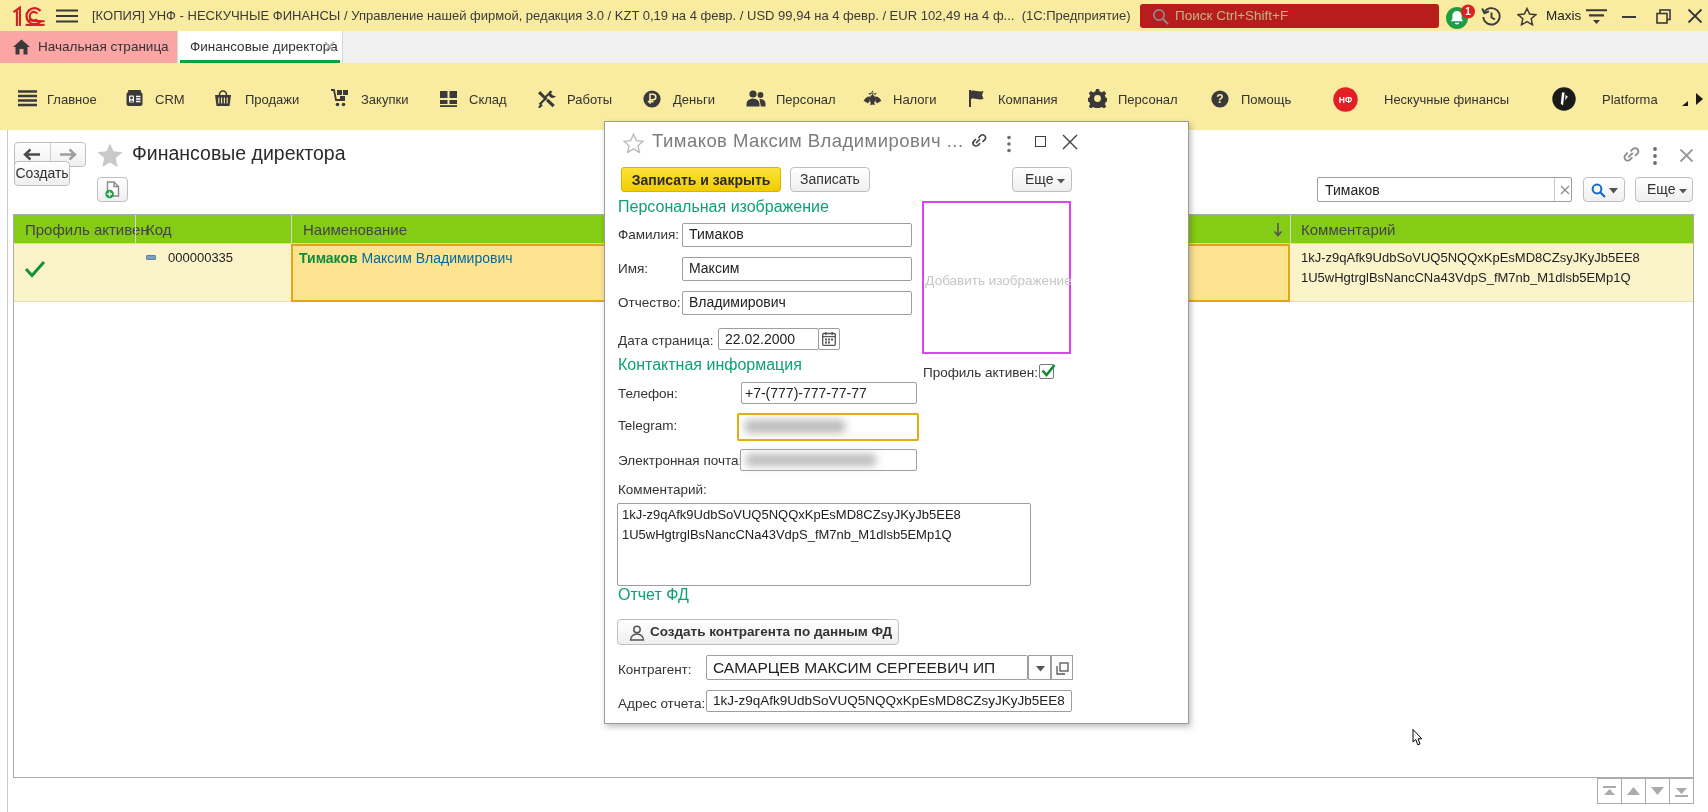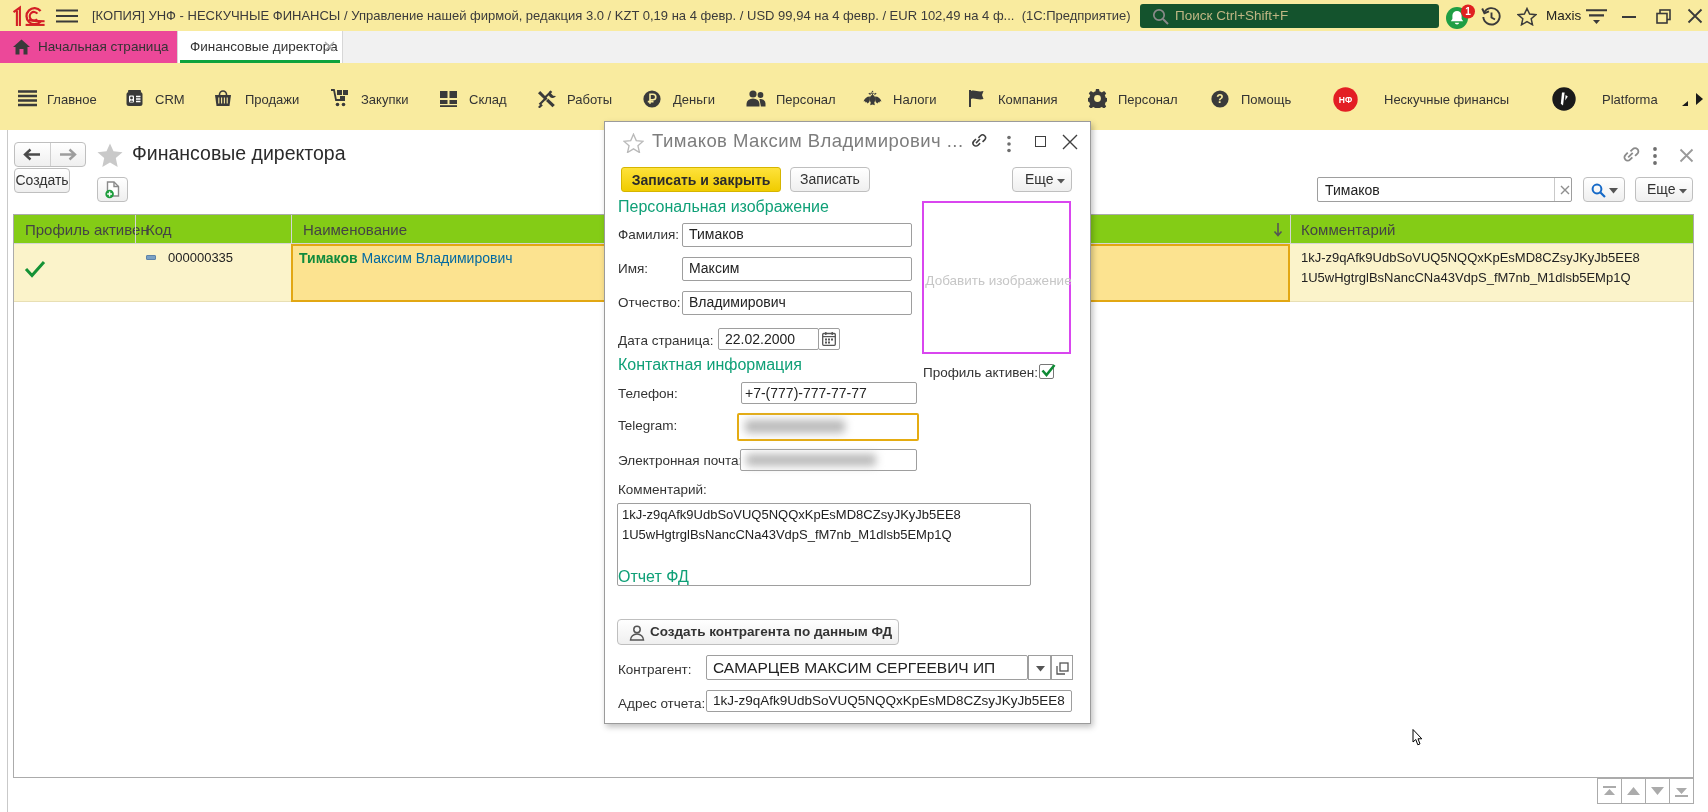--- a/index.html
+++ b/index.html
@@ -4,29 +4,29 @@
 <style>
   * { margin:0; padding:0; box-sizing:border-box; }
   html,body { width:1708px; height:812px; overflow:hidden; background:#fff;
     font-family:"Liberation Sans", sans-serif; }
   #page { position:relative; width:1708px; height:812px; background:#fff; }
   .abs { position:absolute; }
 
   
   #topbar { left:0; top:0; width:1708px; height:31px; background:#F9EB9F; }
   #topbar .title { left:92px; top:8px; font-size:13px; color:#3b3b3b; white-space:nowrap; }
-  #searchbox { left:1140px; top:4px; width:299px; height:24px; background:#14532d;
+  #searchbox { left:1140px; top:4px; width:299px; height:24px; background:#b91c1c;
      border-radius:3px; }
   #searchbox .ph { position:absolute; left:35px; top:4px; font-size:13.5px; color:#BFB684; }
 
   
   #tabbar { left:0; top:31px; width:1708px; height:32px; background:#F1F1F1;
      border-bottom:0; }
   .tab { position:absolute; top:0; height:32px; font-size:13.5px; color:#333; }
-  #tab1 { left:0; width:177px; background:#ec4899; }
+  #tab1 { left:0; width:177px; background:#fca5a5; }
   #tab1 span { position:absolute; left:38px; top:8px; }
   #tab2 { left:177px; width:166px; background:#fff; border-left:1px solid #D7D7D7; border-right:1px solid #D7D7D7;}
   #tab2 span { position:absolute; left:12px; top:8px; }
   #tab2 .green { position:absolute; left:2px; right:2px; bottom:0; height:3px; background:#0DA23C; }
 
   
   #menubar { left:0; top:63px; width:1708px; height:67px; background:#F9EB9F; }
   .mitem { position:absolute; top:29px; font-size:13px; color:#333; white-space:nowrap; }
   .micon { position:absolute; }
 
@@ -45,21 +45,21 @@
   .colline { position:absolute; top:0; width:1px; height:29px; background:#D5D5D5; }
   #trow { position:absolute; left:0; top:29px; width:100%; height:58px; background:#FBF3CA; border-bottom:1px solid #E8DFB4;}
   #selcell { position:absolute; left:277px; top:0px; width:999px; height:58px; background:#FCE390;
       border:2px solid #E2A713; }
   #commentcell { position:absolute; left:1276px; top:0; width:404px; height:58px; font-size:13px; color:#222; line-height:20px; padding:4px 0 0 11px;}
 
   
   .pagbtn { position:absolute; width:25px; height:26px; background:#fff; border:1px solid #ABABAB; }
 
   
-  #dialog { left:604px; top:121px; width:487px; height:603px; background:#fff;
+  #dialog { left:604px; top:121px; width:585px; height:603px; background:#fff;
      border:1px solid #9B9B9B; box-shadow:2px 3px 6px rgba(0,0,0,.25); }
   .glabel { font-size:16px; color:#0FA077; }
   .flabel { font-size:13.5px; color:#333; }
   .input { position:absolute; border:1px solid #9E9E9E; border-radius:2px; background:#fff;
      font-size:14px; color:#222; padding:2px 6px; white-space:nowrap; overflow:hidden; }
 </style>
 </head>
 <body>
 <div id="page">
   <div class="abs" id="topbar">
@@ -254,21 +254,21 @@
     </svg>
     <svg class="abs" style="left:1652px;top:16px" width="6" height="20" viewBox="0 0 6 20">
       <circle cx="3" cy="3" r="1.9" fill="#6e6e6e"></circle>
         <circle cx="3" cy="10" r="1.9" fill="#6e6e6e"></circle>
         <circle cx="3" cy="17" r="1.9" fill="#6e6e6e"></circle>
     </svg>
     <svg class="abs" style="left:1679px;top:18px" width="15" height="15" viewBox="0 0 15 15">
       <path d="M1.5 1.5 L13.5 13.5 M13.5 1.5 L1.5 13.5" stroke="#9a9a9a" stroke-width="1.8"></path>
     </svg>
 
-    <div class="btn" style="left:14px;top:38px;width:56px;height:25px;line-height:23px">Создать</div>
+    <div class="btn" style="left:14px;top:31px;width:56px;height:25px;line-height:23px">Создать</div>
     <div class="btn" style="left:97px;top:47px;width:31px;height:25px">
       <svg style="margin-top:3px" width="17" height="18" viewBox="0 0 17 18">
         <path d="M3.5 1 H10 L14.5 5.5 V15 H3.5 Z" fill="#fff" stroke="#8a8a8a" stroke-width="1.4"></path>
         <path d="M10 1 V5.5 H14.5" fill="none" stroke="#8a8a8a" stroke-width="1.4"></path>
         <circle cx="5.6" cy="13" r="4.3" fill="#1D9E3C"></circle>
         <path d="M5.6 10.6 V15.4 M3.2 13 H8" stroke="#fff" stroke-width="1.4"></path>
       </svg>
     </div>
     <div class="abs" style="left:1317px;top:47px;width:255px;height:25px;background:#fff;border:1px solid #9E9E9E;border-radius:2px">
       <div class="abs" style="left:7px;top:4px;font-size:14px;color:#222">Тимаков</div>
@@ -407,21 +407,21 @@
     <div class="abs flabel" style="left:13px;top:296px">Telegram:</div>
     <div class="abs" style="left:132px;top:291px;width:182px;height:28px;background:#fff;border:2px solid #E5AC11;border-radius:2px">
       <div style="position:absolute;left:6px;top:5px;width:100px;height:13px;background:#b9b9b9;filter:blur(4px);border-radius:3px"></div>
     </div>
     <div class="abs flabel" style="left:13px;top:331px">Электронная почта:</div>
     <div class="abs" style="left:135px;top:327px;width:177px;height:22px;background:#fff;border:1px solid #9E9E9E;border-radius:2px">
       <div style="position:absolute;left:5px;top:4px;width:130px;height:12px;background:#b9b9b9;filter:blur(4px);border-radius:3px"></div>
     </div>
     <div class="abs flabel" style="left:13px;top:360px">Комментарий:</div>
     <div class="abs" style="left:12px;top:381px;width:414px;height:83px;border:1px solid #9E9E9E;border-radius:2px;background:#fff;font-size:13px;color:#222;line-height:20px;padding:1px 4px">1kJ-z9qAfk9UdbSoVUQ5NQQxKpEsMD8CZsyJKyJb5EE8<br>1U5wHgtrglBsNancCNa43VdpS_fM7nb_M1dlsb5EMp1Q</div>
-    <div class="abs glabel" style="left:13px;top:446px">Отчет ФД</div>
+    <div class="abs glabel" style="left:13px;top:464px">Отчет ФД</div>
     <div class="btn" style="left:12px;top:497px;width:282px;height:26px;line-height:24px;font-weight:bold;font-size:13.5px;text-align:left;padding-left:32px">
       <svg style="position:absolute;left:11px;top:5px" width="16" height="16" viewBox="0 0 16 16">
         <circle cx="8" cy="4.5" r="3.2" fill="none" stroke="#555" stroke-width="1.5"></circle>
         <path d="M1.5 15 a6.5 6 0 0 1 13 0 z" fill="none" stroke="#555" stroke-width="1.5"></path>
       </svg>
       <span>Создать контрагента по данным ФД</span>
     </div>
     <div class="abs flabel" style="left:13px;top:540px">Контрагент:</div>
     <div class="input" style="left:101px;top:533px;width:322px;height:25px;line-height:20px;font-size:15.5px">САМАРЦЕВ МАКСИМ СЕРГЕЕВИЧ ИП</div>
     <div class="abs" style="left:423px;top:533px;width:23px;height:25px;border:1px solid #9E9E9E;background:#fff">

